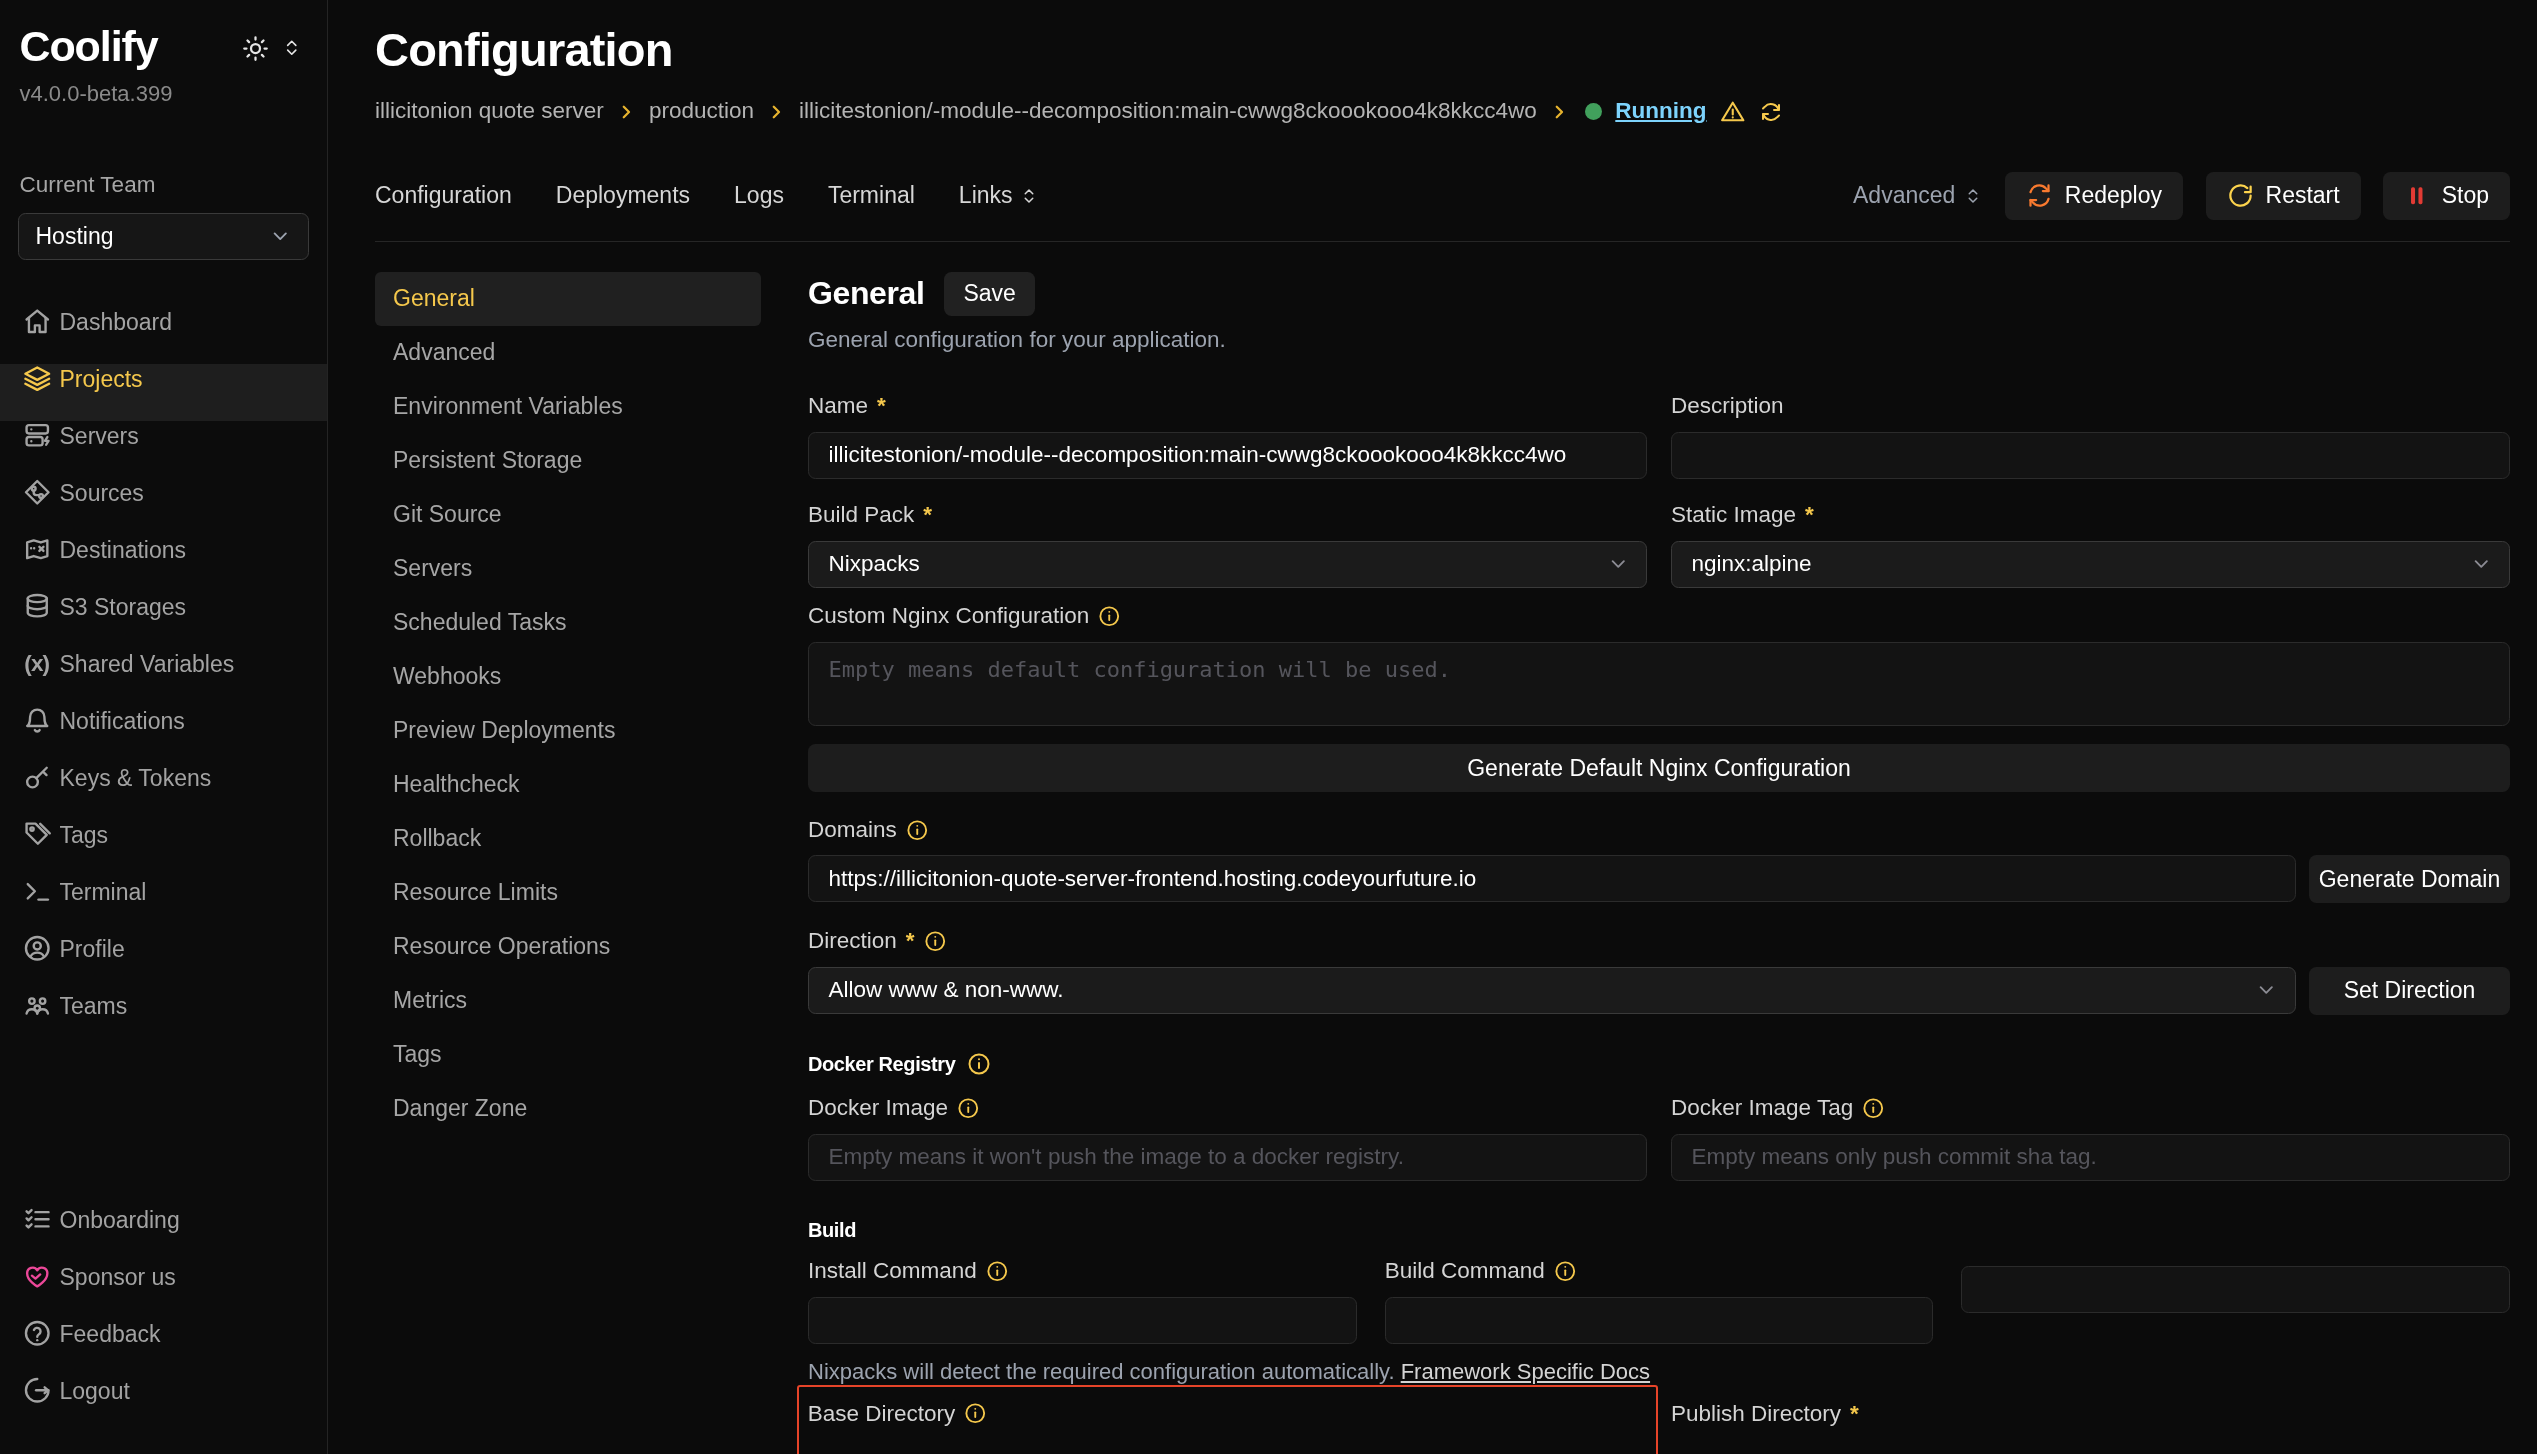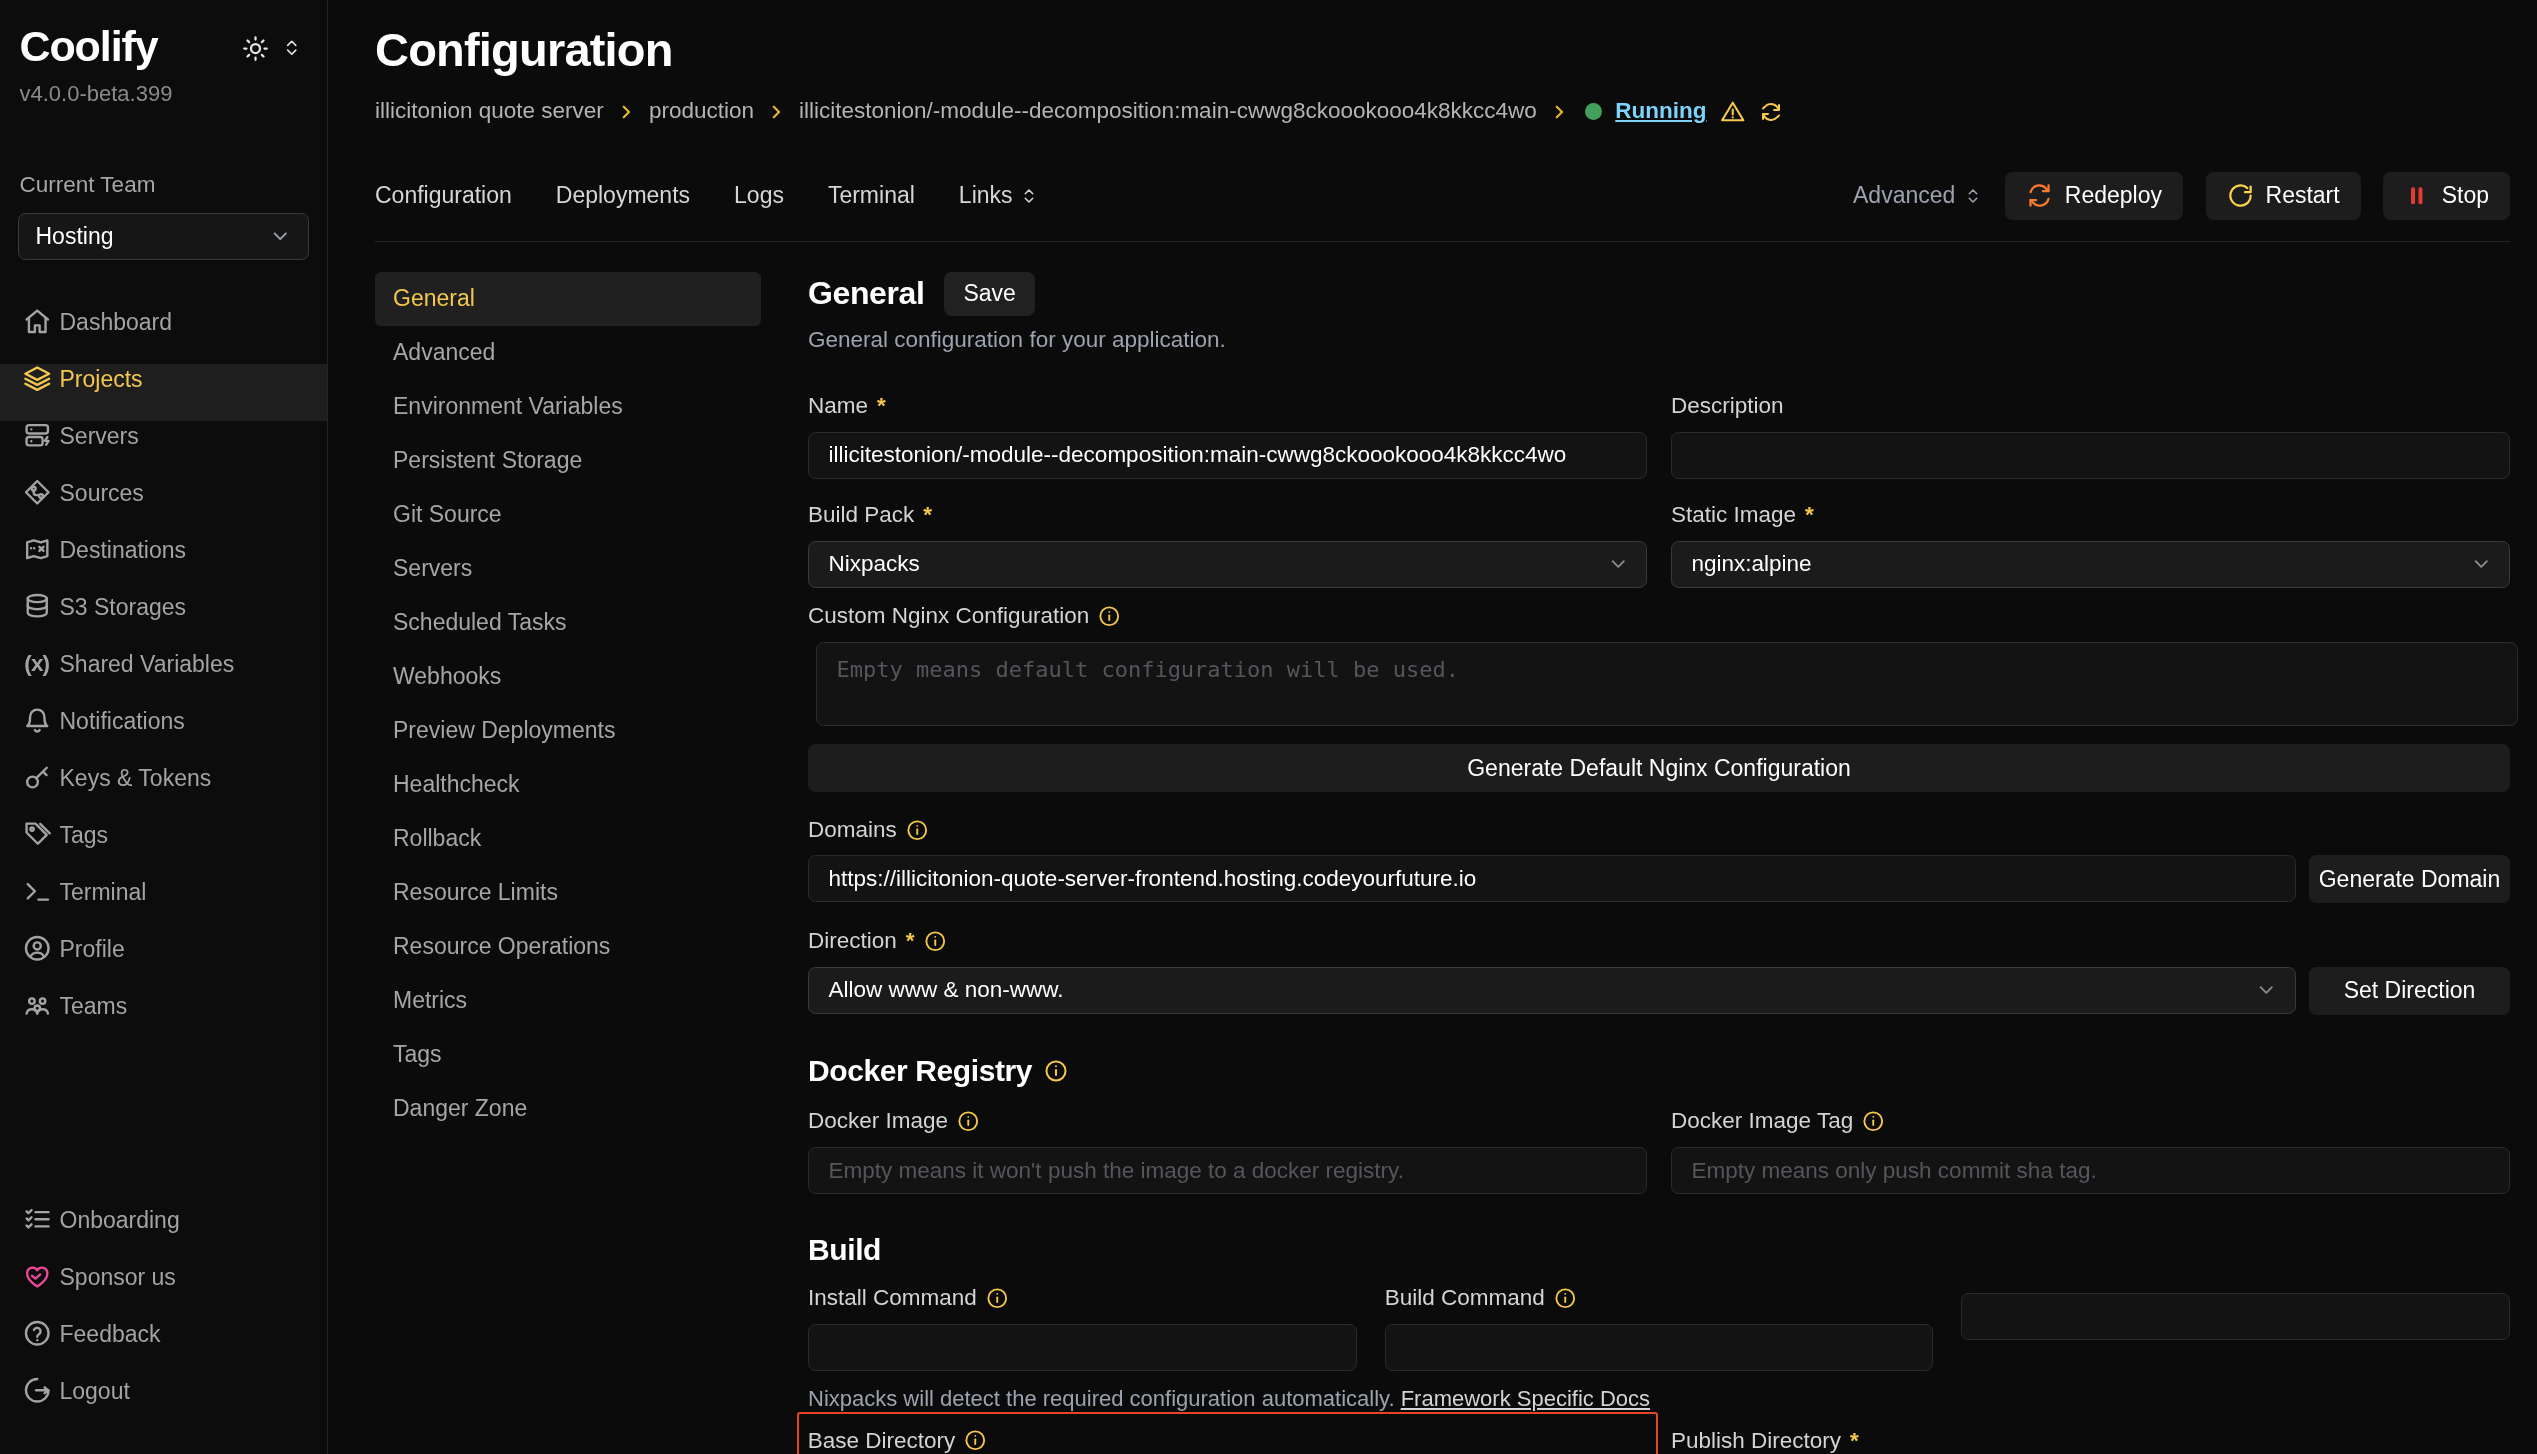--- a/index.html
+++ b/index.html
@@ -76,32 +76,32 @@
   .lbl { display:flex; align-items:center; gap:9px; color:#d4d4d4; font-size:22.5px; white-space:nowrap; }
   .req { color:#f5c84c; font-weight:700; }
   .info-ic { color:#f5c84c; cursor:pointer; }
   .input { margin-top:10.5px; height:47px; width:100%; background:#131313; border:0.8px solid #2b2b2b;
            border-radius:7.5px; padding:0 19.5px; color:#fff; font-size:22.5px; font-family:inherit; display:block; }
   .input::placeholder { color:#55555c; }
   .select { position:relative; margin-top:10.5px; }
   .select .sel-box { height:47px; width:100%; background:#1b1b1b; border:0.8px solid #3a3a3a; border-radius:7.5px;
                      display:flex; align-items:center; padding:0 53px 0 19.5px; font-size:22.5px; cursor:pointer; }
   .select .chev { position:absolute; right:18px; top:50%; transform:translateY(-50%); color:#8b8b93; }
-  textarea.input { height:84px; padding:13.5px 19.5px; resize:none;margin-left:8px; }
+  textarea.input { height:84px; padding:13.5px 19.5px; resize:none; }
   textarea.input::placeholder { font-family:"DejaVu Sans Mono", monospace; font-size:22px; color:#55555c; }
   .btn-block { margin-top:18px; height:48px; width:100%; background:#1d1d1d; border-radius:7.5px;
                display:flex; align-items:center; justify-content:center; font-size:23px; color:#fff;
                cursor:pointer; border:none; font-family:inherit; }
   .mt30 { margin-top:22.5px; }
   .input-row { display:flex; gap:13.5px; align-items:flex-start; }
   .input-row .grow { flex:1; min-width:0; }
   .side-btn { margin-top:10.5px; flex:none; width:201px; height:48px; background:#1d1d1d; border-radius:7.5px;
               display:flex; align-items:center; justify-content:center; font-size:23px; color:#fff;
               cursor:pointer; border:none; font-family:inherit; }
-  .h3 { margin-top:36px; font-size:30px; font-weight:800; display:flex; align-items:center; gap:12px; letter-spacing:-0.4px; }
+  .h3 { margin-top:36px; font-size:20px; font-weight:800; display:flex; align-items:center; gap:12px; letter-spacing:-0.4px; }
   .note { margin-top:13.5px; color:#9ca3af; font-size:22px; }
   .note-link { color:#d4d4d4; text-decoration:underline; cursor:pointer; }
   .base-row { display:flex; gap:24px; margin-top:12px; }
   .highlight { border:2.3px solid #e64429; border-radius:3px; padding:12px 9px 33px;
                margin:-14.3px -11.3px -35px; }
 </style>
 </head>
 <body>
 
 <aside class="sidebar">

